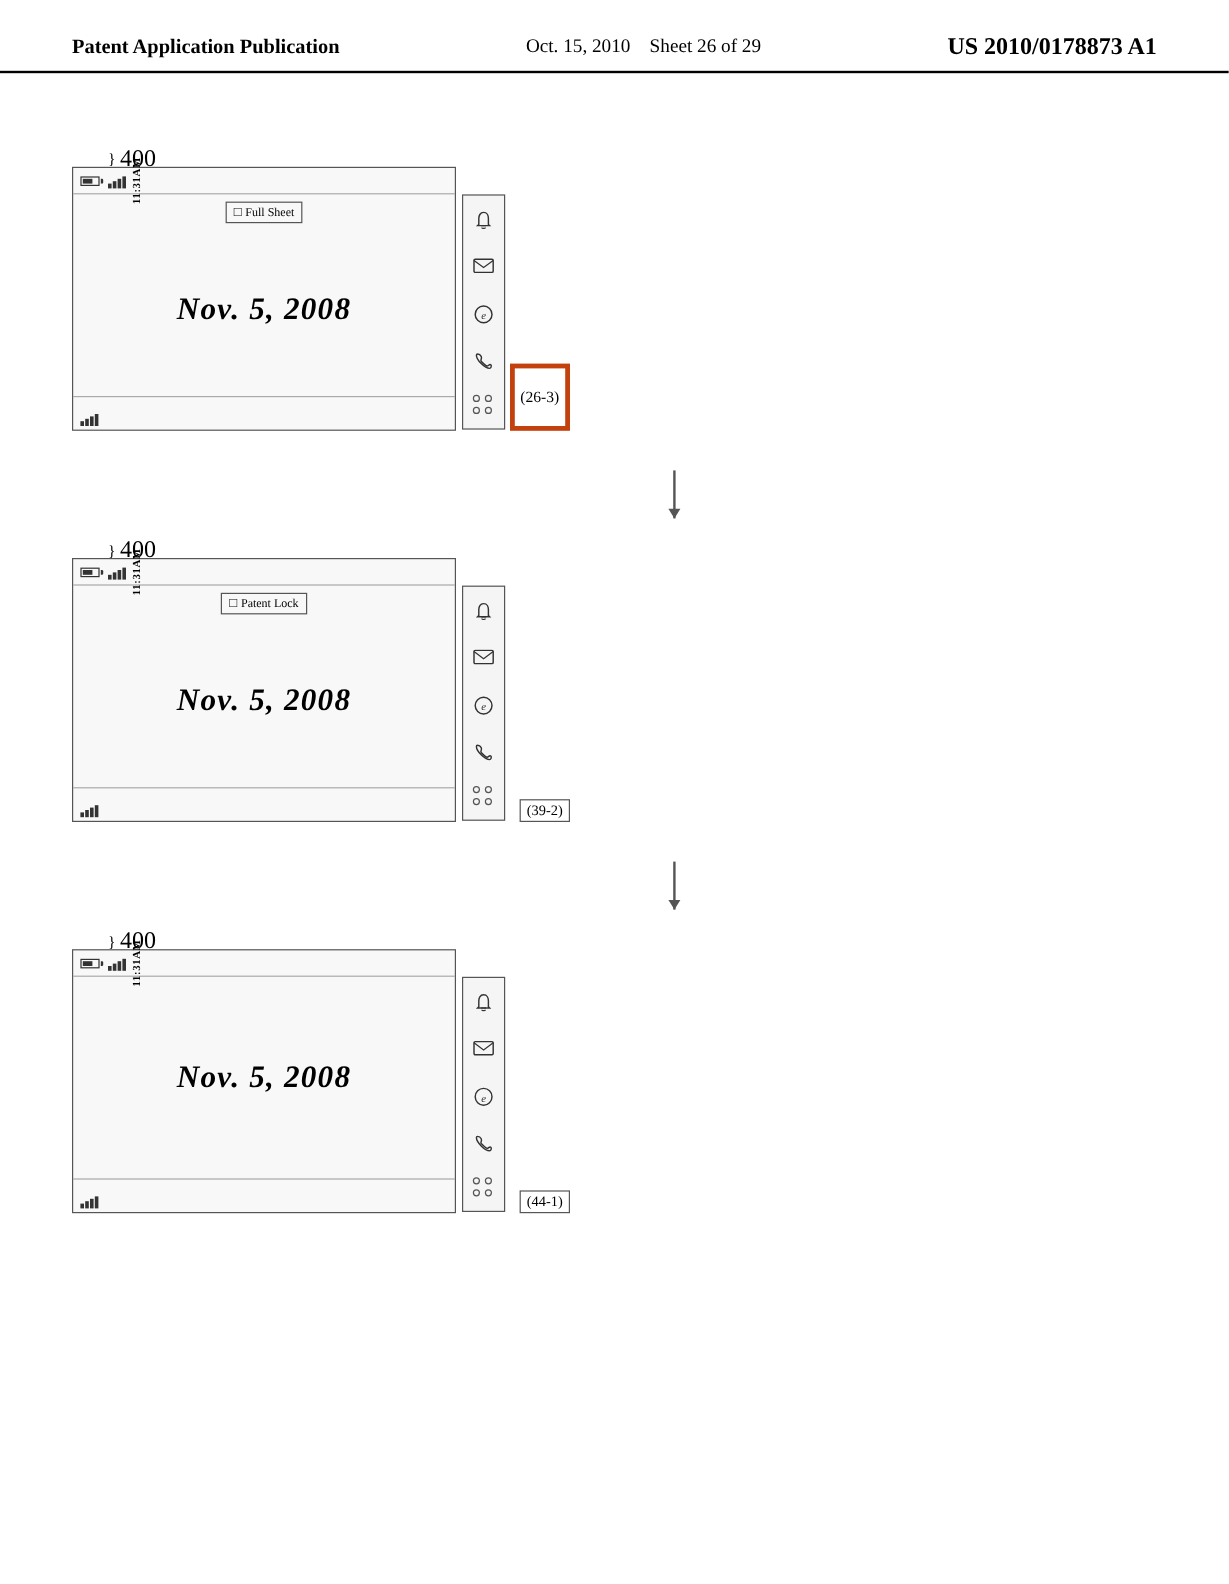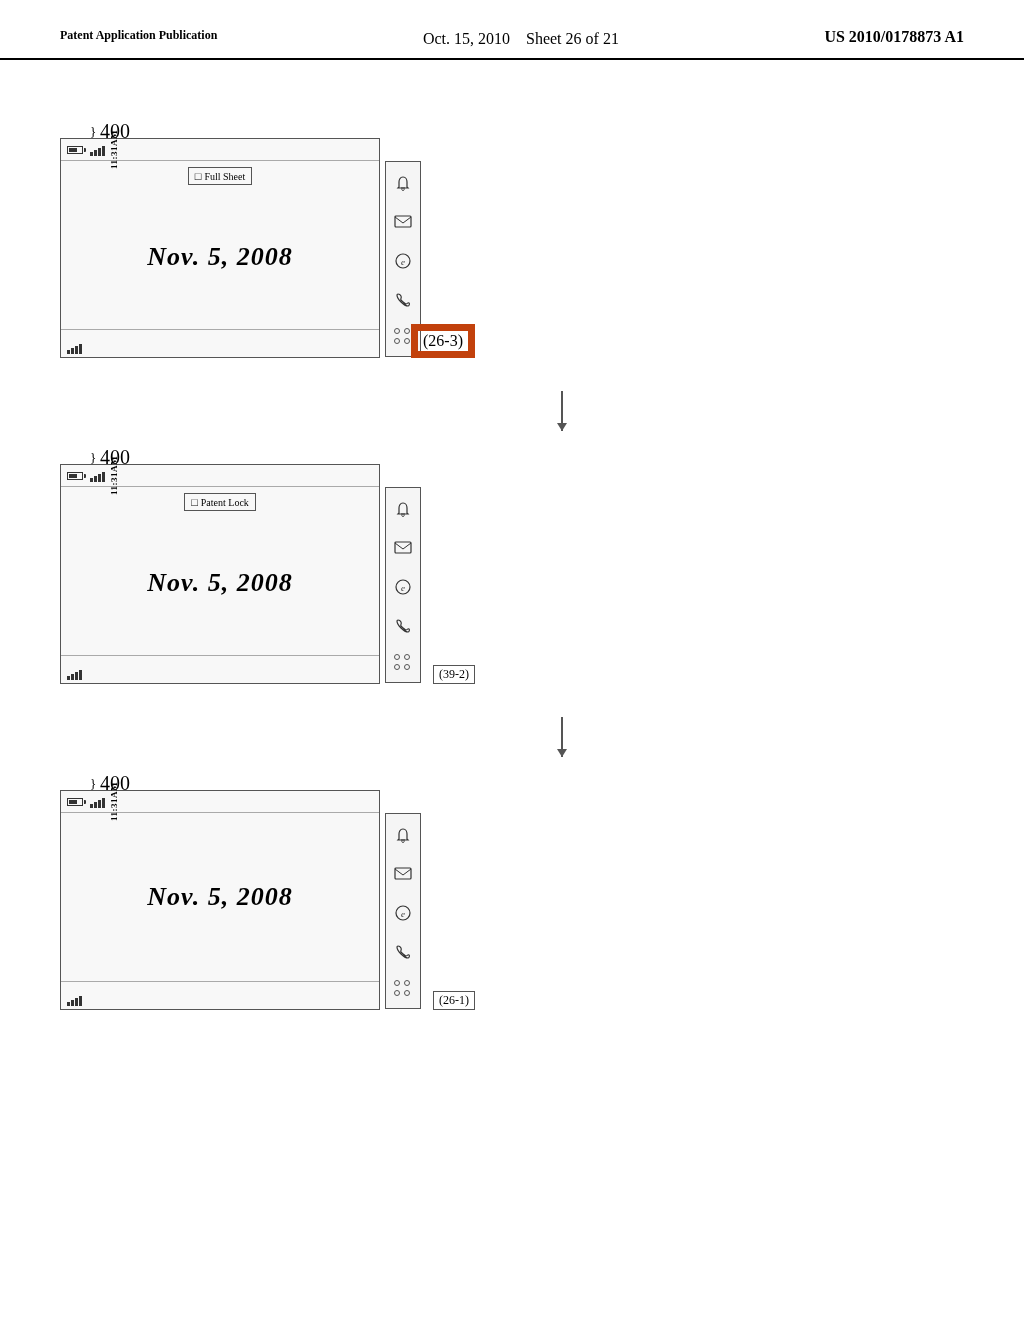--- a/index.html
+++ b/index.html
@@ -15,31 +15,31 @@
     
     .header {
       display: flex;
       justify-content: space-between;
       align-items: flex-start;
       padding: 28px 60px 0 60px;
       border-bottom: 2px solid #000;
       padding-bottom: 8px;
     }
     .header-left {
-      font-size: 12px;
+      font-size: 17px;
       font-weight: bold;
       line-height: 1.3;
     }
     .header-center {
       font-size: 16px;
       line-height: 1.4;
       text-align: center;
     }
     .header-right {
-      font-size: 16px;
+      font-size: 20px;
       font-weight: bold;
     }
 
     
     .main {
       display: flex;
       flex-direction: column;
       align-items: center;
       padding: 20px 0 10px 0;
       position: relative;
@@ -200,21 +200,21 @@
       margin: 5px auto;
     }
   </style>
 </head>
 <body>
 
 <div class="header">
   <div class="header-left">Patent Application Publication</div>
   <div class="header-center">
     <span>Oct. 15, 2010</span>&nbsp;&nbsp;&nbsp;
-    <span>Sheet 26 of 21</span>
+    <span>Sheet 26 of 29</span>
   </div>
   <div class="header-right">US 2010/0178873 A1</div>
 </div>
 
 <div class="main">
 
   <div class="fig-label">FIG. 26</div>
 
   <div class="screen-container" style="margin-top: 40px; margin-left: 60px;">
     <div class="phone-wrapper">
@@ -300,21 +300,21 @@
 
           <div class="dots-grid">
             <div class="dot"></div>
             <div class="dot"></div>
             <div class="dot"></div>
             <div class="dot"></div>
           </div>
         </div>
       </div>
 
-      <div style="position:absolute; right:-95px; bottom:0; font-size:16px; border:7px solid #c2410c; padding:1px 5px; white-space:nowrap;">(26-3)</div>
+      <div style="position:absolute; right:-95px; bottom:0; font-size:13px; border:4px solid #c2410c; padding:16px 5px; white-space:nowrap;">(26-3)</div>
     </div>
   </div>
 
   <div style="display:flex; flex-direction:column; align-items:center; margin: 10px 0 10px 100px;">
     <div style="width:2px; height:40px; background:#555; position:relative;">
       <div style="position:absolute; bottom:0; left:-4px; border-left:5px solid transparent; border-right:5px solid transparent; border-top:8px solid #555;"></div>
     </div>
   </div>
 
   <div class="screen-container" style="margin-left: 60px;">
@@ -469,17 +469,17 @@
           </div>
           <div class="dots-grid">
             <div class="dot"></div>
             <div class="dot"></div>
             <div class="dot"></div>
             <div class="dot"></div>
           </div>
         </div>
       </div>
 
-      <div style="position:absolute; right:-95px; bottom:0; font-size:12px; border:1px solid #555; padding:1px 5px; white-space:nowrap;">(26-1)</div>
+      <div style="position:absolute; right:-95px; bottom:0; font-size:12px; border:1px solid #555; padding:1px 5px; white-space:nowrap;">(44-1)</div>
     </div>
   </div>
 
 </div>
 
 </body></html>

